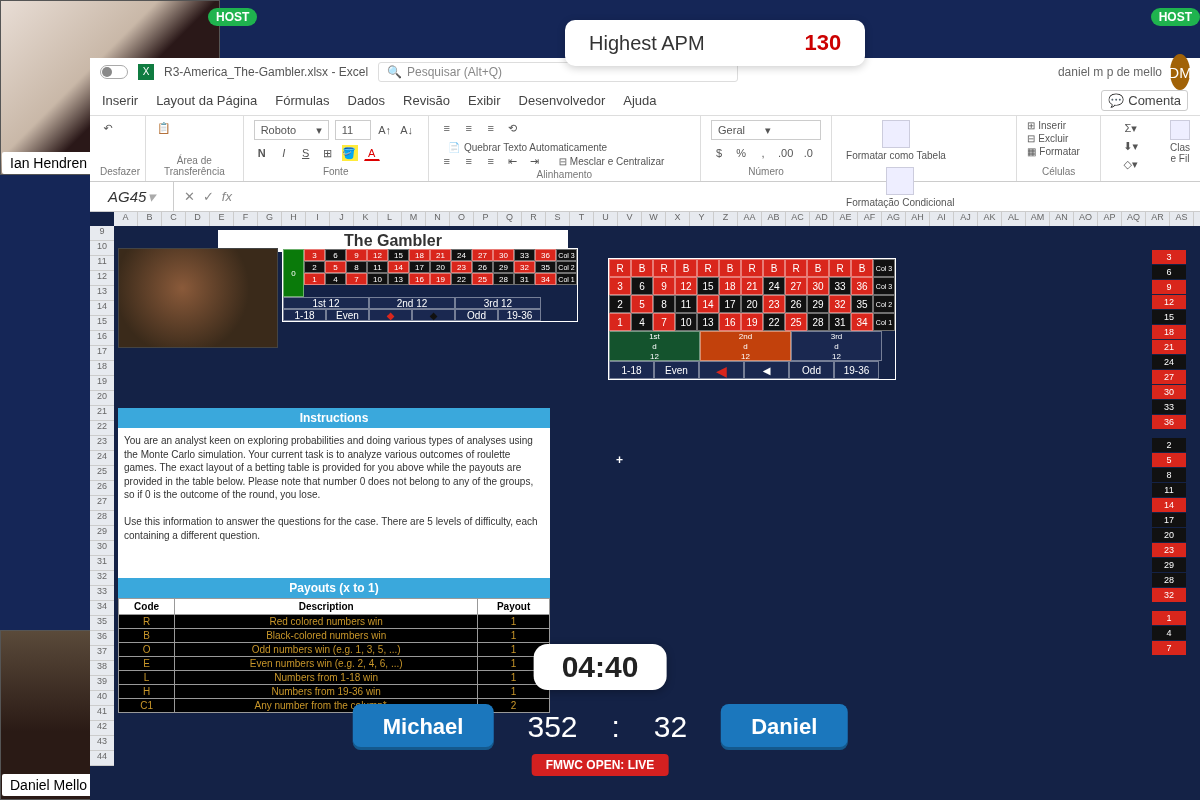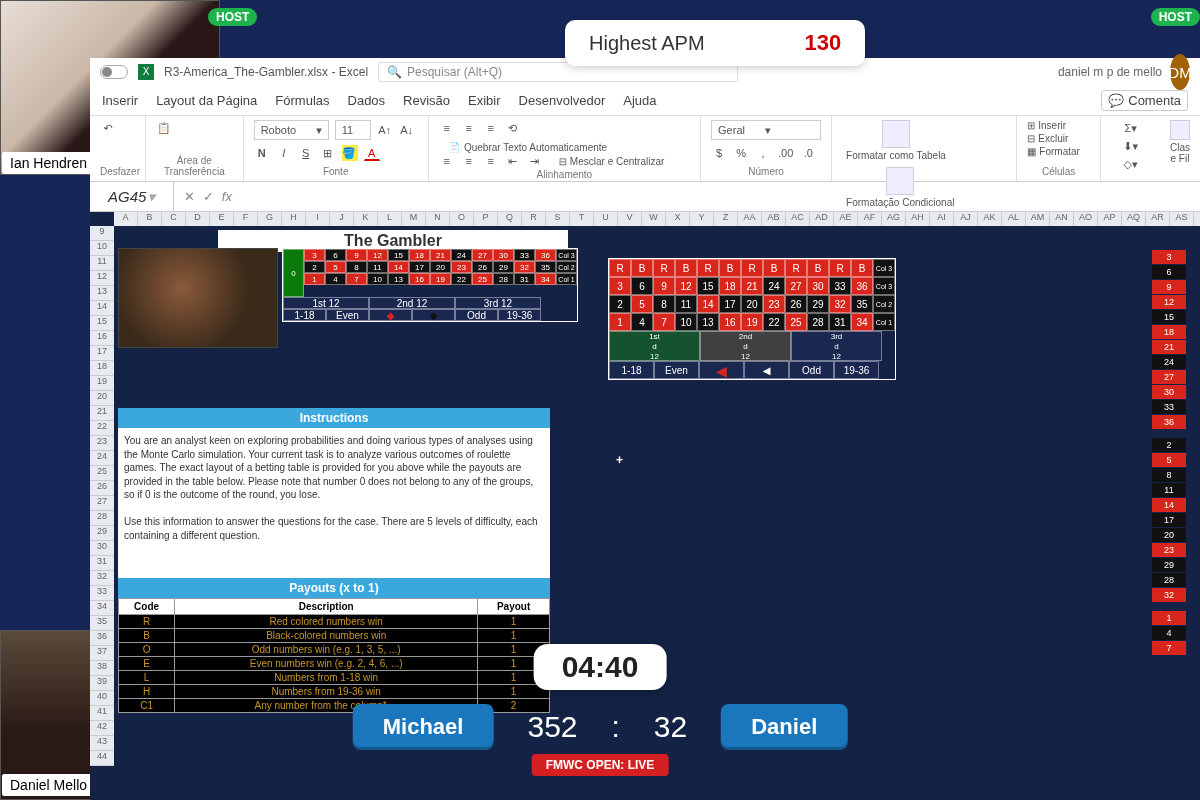--- a/index.html
+++ b/index.html
@@ -450,21 +450,21 @@
             <div class="c red">19</div>
             <div class="c blk">22</div>
             <div class="c red">25</div>
             <div class="c blk">28</div>
             <div class="c blk">31</div>
             <div class="c red">34</div>
             <div class="c blk" style="font-size:7px">Col 1</div>
           </div>
           <div class="row">
             <div class="c" style="width:91px;height:30px;line-height:10px;font-size:8px;background:#14532d">1st<br>d<br>12</div>
-            <div class="c" style="width:91px;height:30px;line-height:10px;font-size:8px;background:#404040">2nd<br>d<br>12</div>
+            <div class="c" style="width:91px;height:30px;line-height:10px;font-size:8px;background:#c2410c">2nd<br>d<br>12</div>
             <div class="c" style="width:91px;height:30px;line-height:10px;font-size:8px;background:#1a2850">3rd<br>d<br>12</div>
           </div>
           <div class="row">
             <div class="c" style="width:45px;height:18px;background:#1a2850;">1-18</div>
             <div class="c" style="width:45px;height:18px;background:#1a2850;">Even</div>
             <div class="c" style="width:45px;height:18px;background:#1a2850;color:#d9261c;font-size:14px">◀</div>
             <div class="c" style="width:45px;height:18px;background:#1a2850;">◀</div>
             <div class="c" style="width:45px;height:18px;background:#1a2850;">Odd</div>
             <div class="c" style="width:45px;height:18px;background:#1a2850;">19-36</div>
           </div>

